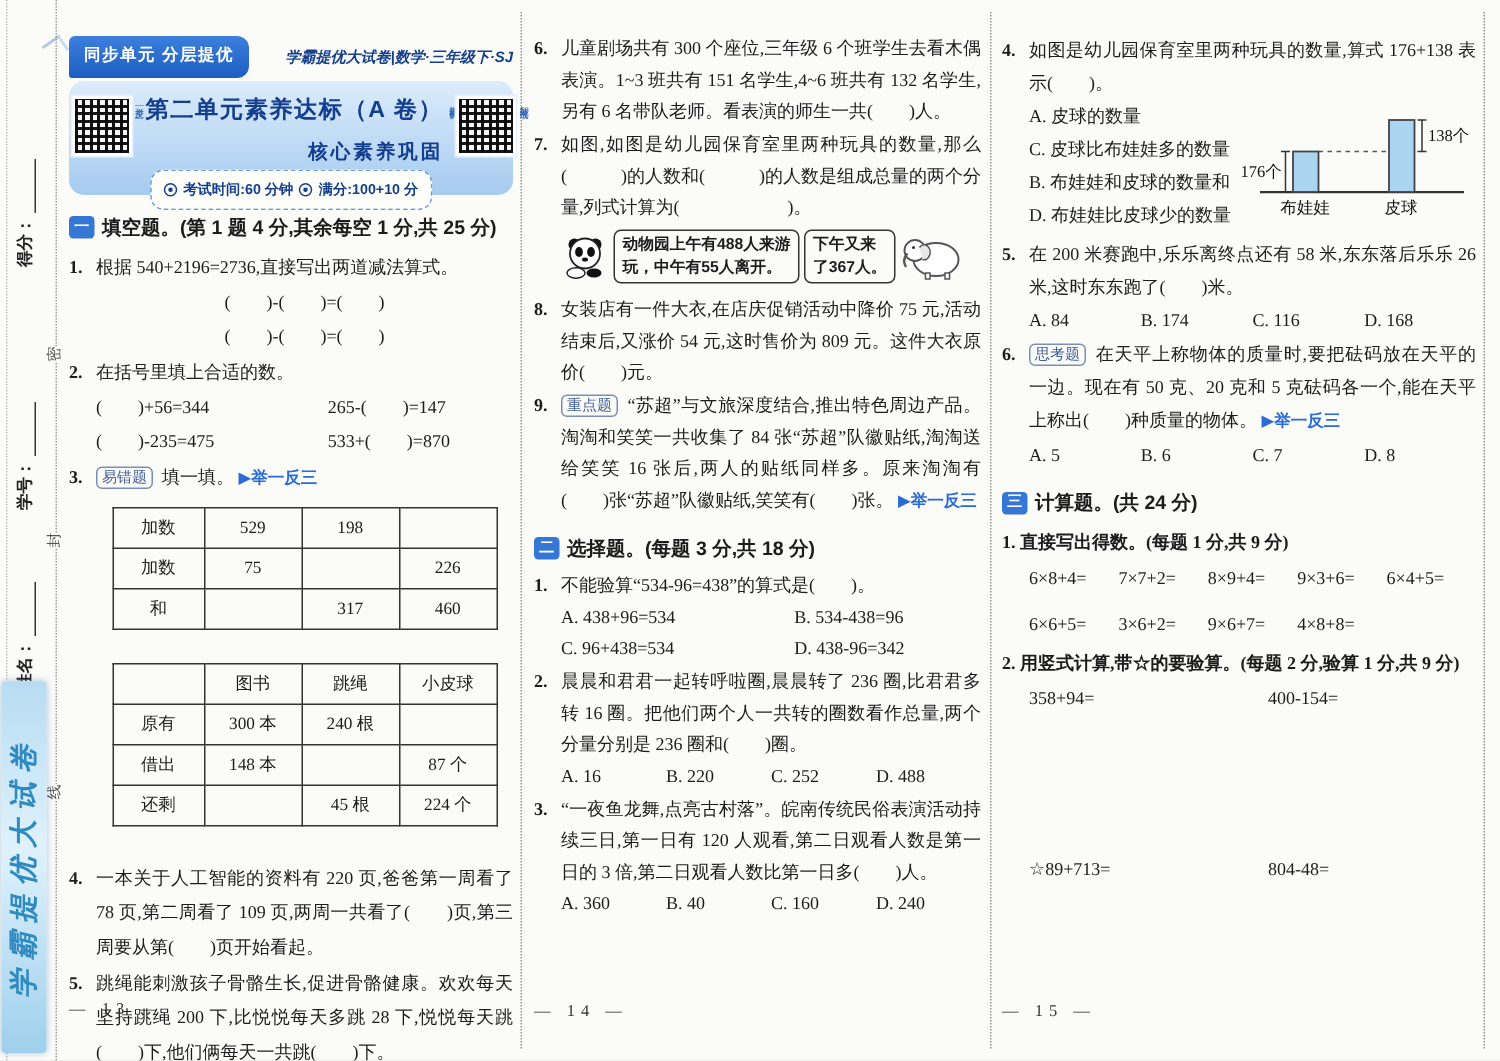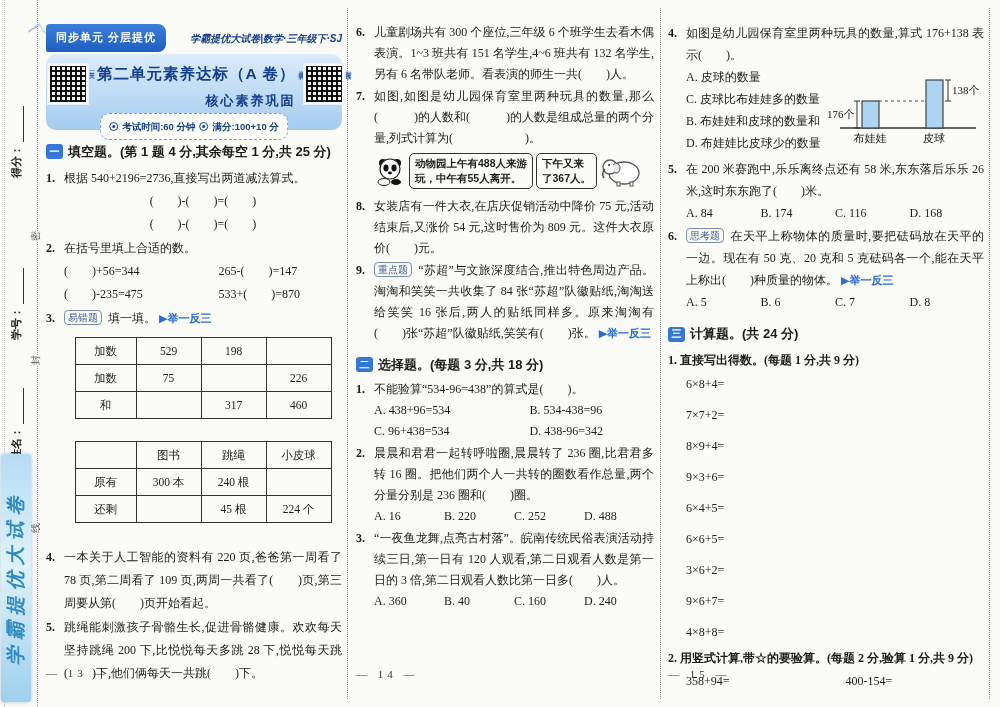--- a/index.html
+++ b/index.html
@@ -99,21 +99,21 @@
   .bubble{border:1.5px solid #333;border-radius:5px;padding:2px 5px;
     font-size:10.5px;font-weight:bold;line-height:15px;white-space:nowrap;
     font-family:"Liberation Sans","DejaVu Sans",sans-serif;}
 
   
   .mc4row{display:flex;}
   .mc4row .optstack{flex:1;}
   .chartbox{width:158px;flex-shrink:0;margin-top:2px;}
 
   
-  .calc9{display:grid;grid-template-columns:1fr;margin:2px 0 4px 18px;row-gap:9px;}
+  .calc9{display:grid;grid-template-columns:1fr 1fr 1fr 1fr 1fr;margin:2px 0 4px 18px;row-gap:9px;}
   .calc2{display:grid;grid-template-columns:1.15fr 1fr;margin-left:18px;}
   .gap90{height:92px;} .gap50{height:50px;}
 </style>
 </head>
 <body>
 
 <div class="stage">
 
   <div class="corner-mark"></div>
   <div class="edge-dotted edge-far-left"></div>
@@ -243,20 +243,26 @@
             <td class="hcell"></td>
             <td class="vcell">图书</td>
             <td class="vcell">跳绳</td>
             <td class="vcell">小皮球</td>
           </tr>
           <tr>
             <td>原有</td>
             <td>300 本</td>
             <td>240 根</td>
             <td></td>
+          </tr>
+          <tr>
+            <td>借出</td>
+            <td>148 本</td>
+            <td></td>
+            <td>87 个</td>
           </tr>
           <tr>
             <td>还剩</td>
             <td></td>
             <td>45 根</td>
             <td>224 个</td>
           </tr>
         </tbody>
           </table>
       </div>

